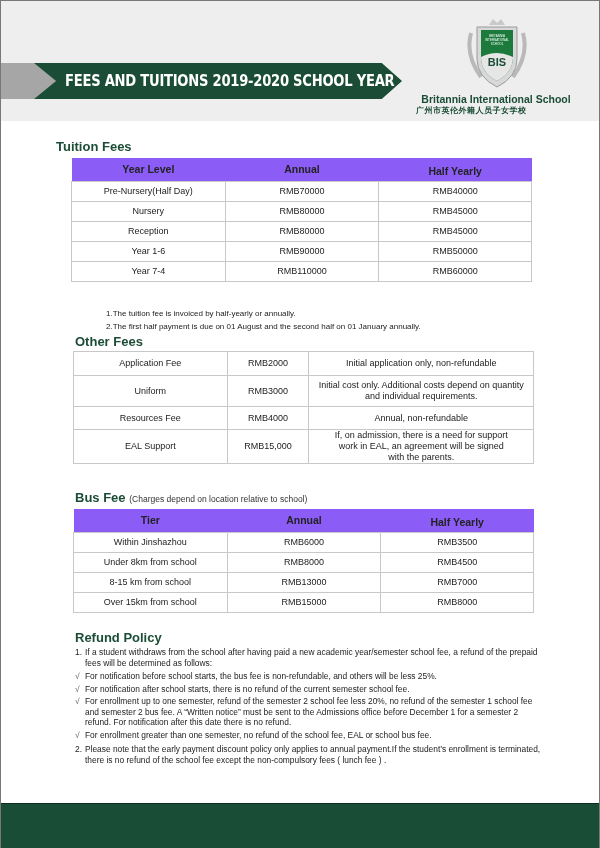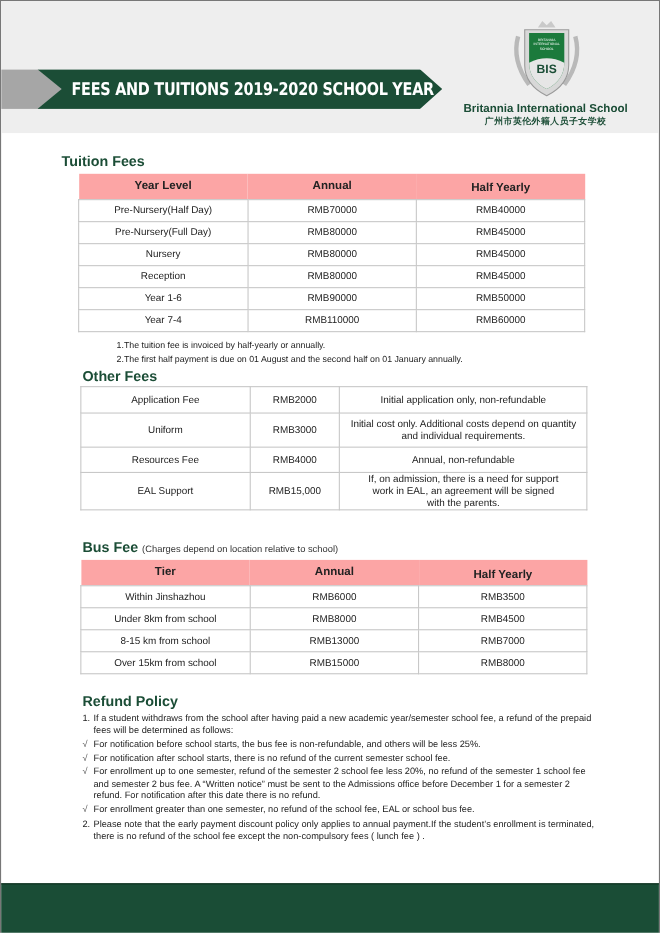--- a/index.html
+++ b/index.html
@@ -43,39 +43,39 @@
   .logo {
     position: absolute; left: 462px; top: 14px; width: 68px; height: 76px; text-align: right;
   }
   .school-name {
     position: absolute; left: 415px; top: 92px; width: 160px;
     font-size: 10.5px; font-weight: bold; color: #1b4d36; text-align: center;
     white-space: nowrap;
   }
   .school-name-cn {
     position: absolute; left: 415px; top: 104px; width: 160px;
-    font-size: 8px; font-weight: bold; color: #1b4d36; text-align: center;
+    font-size: 8px; font-weight: bold; color: #1b4d36; 
     letter-spacing: 0.5px;
   }
   .section-title {
     position: absolute;
     font-size: 13px; font-weight: bold; color: #1b4d36;
     white-space: nowrap;
   }
   .section-title .sub {
     font-size: 8.5px; font-weight: normal; color: #333;
   }
   table.fees {
     position: absolute;
     border-collapse: collapse;
     font-size: 9px;
     color: #222;
   }
   table.fees th {
-    background: #fca5a5;
+    background: #8b5cf6;
     font-size: 10.5px;
     font-weight: bold;
     color: #222;
     height: 23px;
     text-align: center;
     border: none;
   }
   table.fees td {
     border: 1px solid #c8c8c8;
     text-align: center;
@@ -145,25 +145,20 @@
       <th>Year Level</th>
       <th>Annual</th>
       <th style="padding-top:4px;">Half Yearly</th>
     </tr>
   </thead>
   <tbody id="tuition-body">
       <tr>
         <td>Pre-Nursery(Half Day)</td>
         <td>RMB70000</td>
         <td>RMB40000</td>
-      </tr>
-      <tr>
-        <td>Pre-Nursery(Full Day)</td>
-        <td>RMB80000</td>
-        <td>RMB45000</td>
       </tr>
       <tr>
         <td>Nursery</td>
         <td>RMB80000</td>
         <td>RMB45000</td>
       </tr>
       <tr>
         <td>Reception</td>
         <td>RMB80000</td>
         <td>RMB45000</td>

